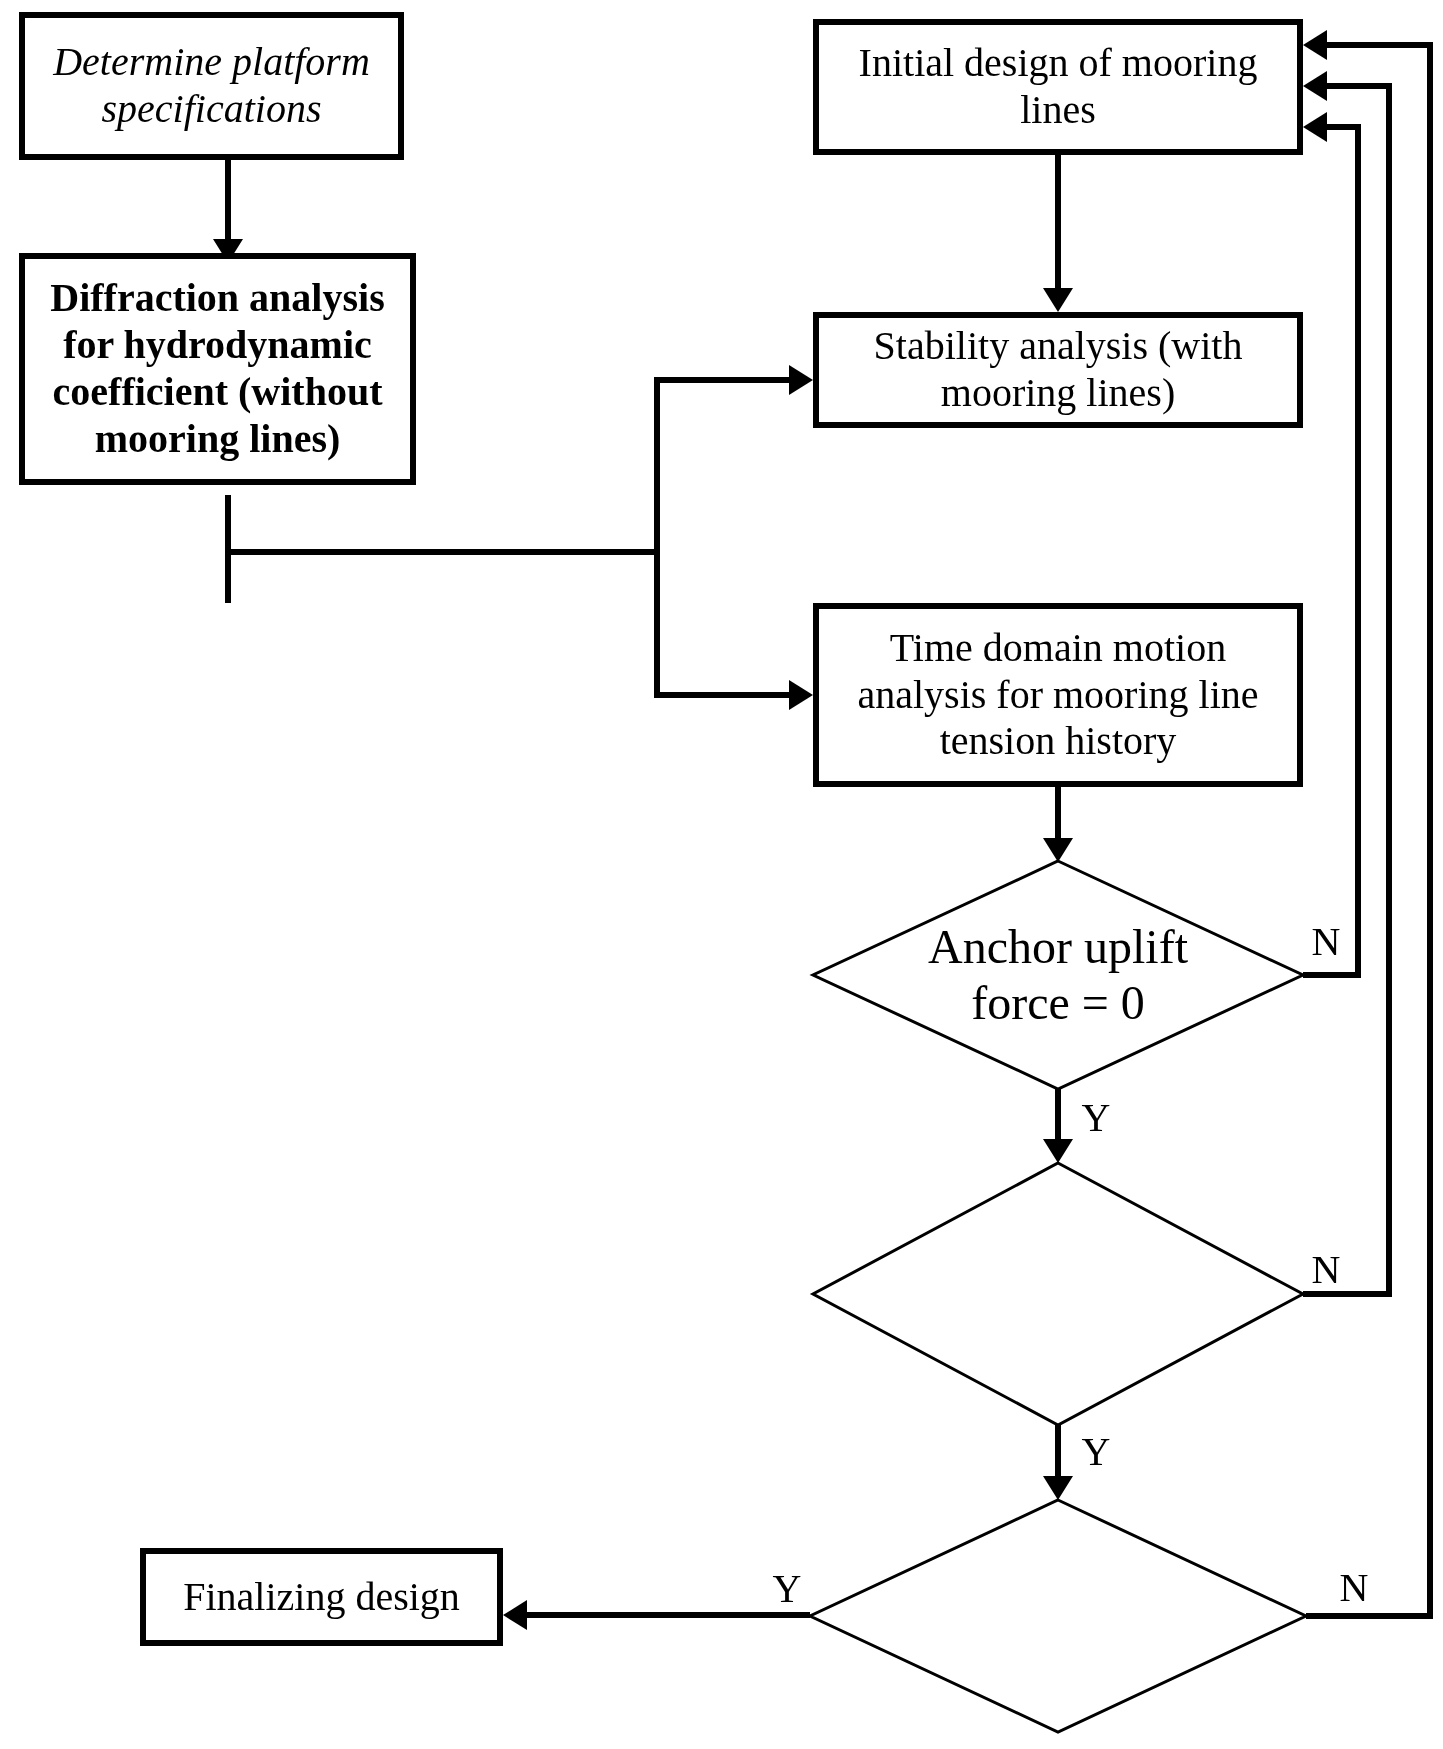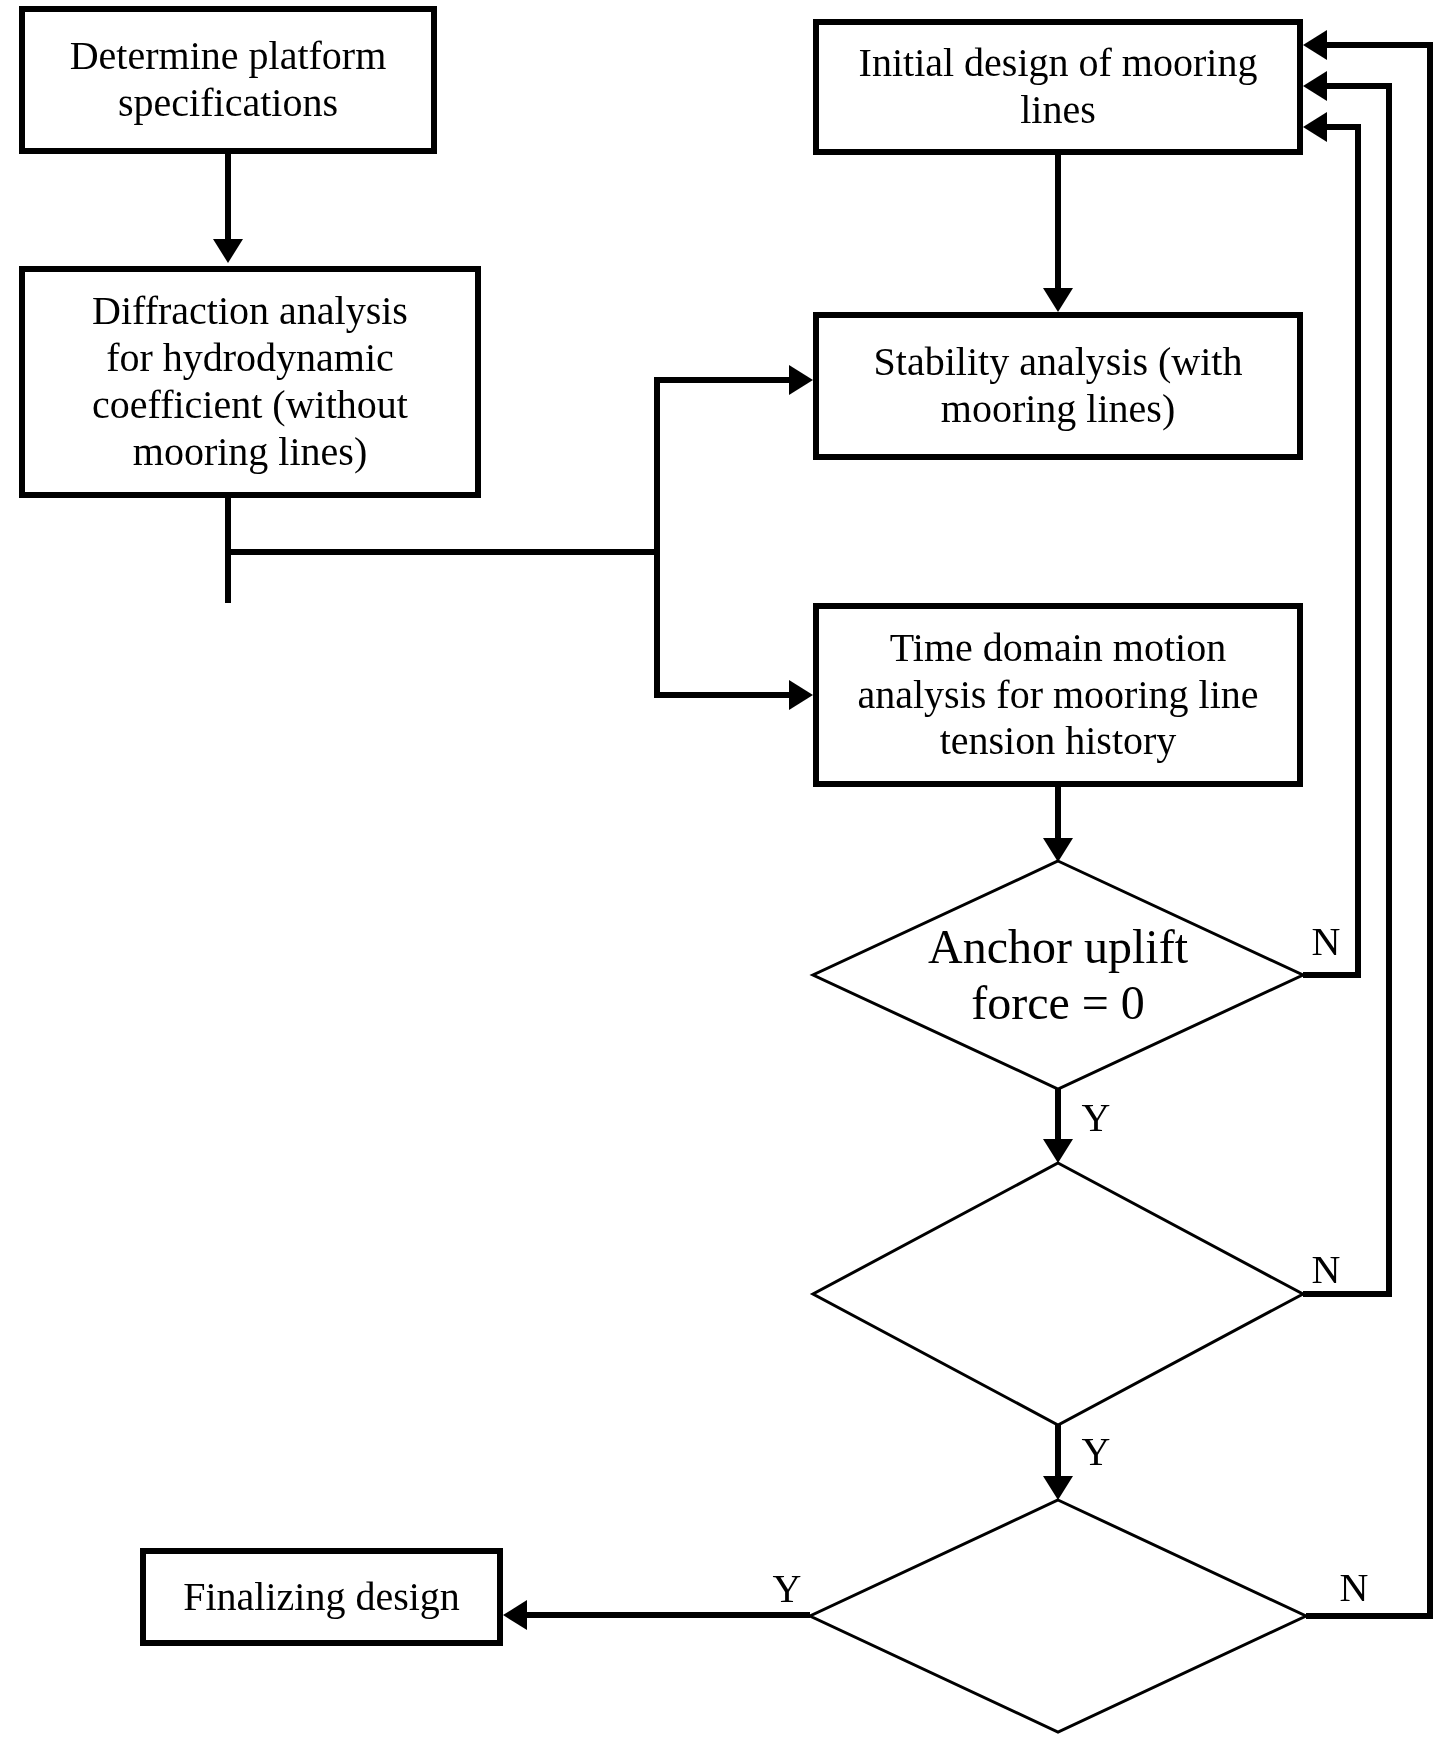--- a/index.html
+++ b/index.html
@@ -104,39 +104,39 @@
       <polygon points="1327,30 1327,60 1303,45"></polygon>
     </g>
 
     <g fill="#ffffff" stroke="#000000" stroke-width="3">
       <polygon points="1058,861 1303,975 1058,1089 813,975"></polygon>
       <polygon points="1058,1163 1303,1294 1058,1425 813,1294"></polygon>
       <polygon points="1058,1500 1306,1616 1058,1732 810,1616"></polygon>
     </g>
   </svg>
 
-  <div class="node" style="left:19px; top:6px; width:418px; height:148px;">
+  <div class="node" style="left:19px; top:12px; width:385px; height:148px;font-style:italic;">
     <span class="txt">Determine platform
 specifications</span>
   </div>
 
-  <div class="node" style="left:19px; top:266px; width:462px; height:232px;">
+  <div class="node" style="left:19px; top:253px; width:397px; height:232px;font-weight:bold;">
     <span class="txt">Diffraction analysis
 for hydrodynamic
 coefficient (without
 mooring lines)</span>
   </div>
 
 
   <div class="node" style="left:813px; top:19px; width:490px; height:136px;">
     <span class="txt">Initial design of mooring
 lines</span>
   </div>
 
-  <div class="node" style="left:813px; top:312px; width:490px; height:148px;">
+  <div class="node" style="left:813px; top:312px; width:490px; height:116px;">
     <span class="txt">Stability analysis (with
 mooring lines)</span>
   </div>
 
   <div class="node" style="left:813px; top:603px; width:490px; height:184px;">
     <span class="txt">Time domain motion
 analysis for mooring line
 tension history</span>
   </div>
 

